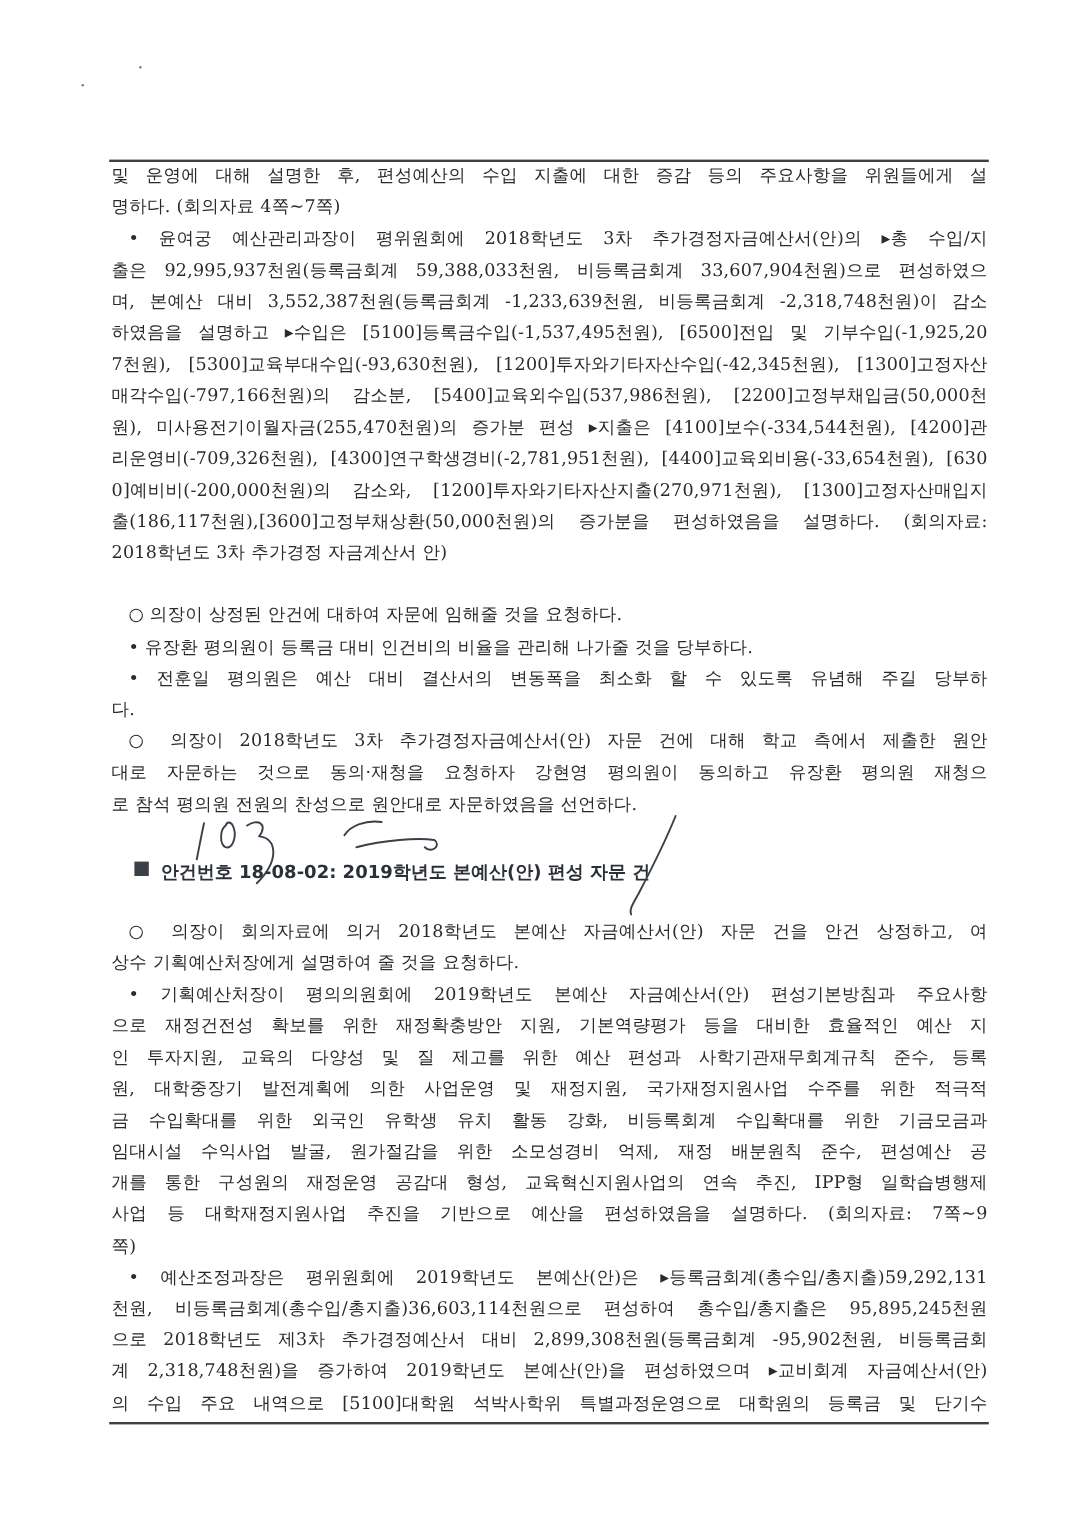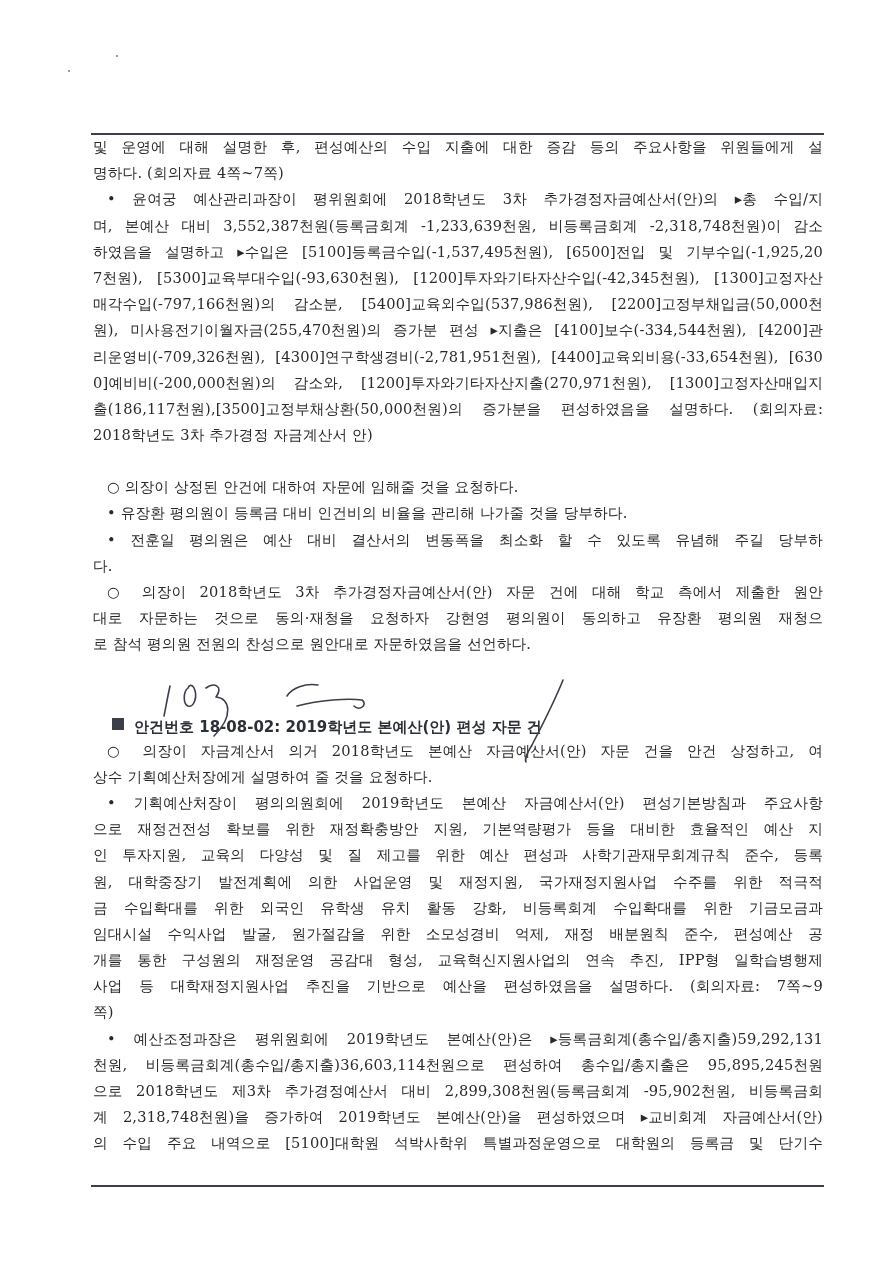--- a/index.html
+++ b/index.html
@@ -94,45 +94,46 @@
   <span class="speck" style="left:116px;top:55px;"></span>
 
   <div class="rule top"></div>
 
   <div class="content">
 
     <div class="line">및 운영에 대해 설명한 후, 편성예산의 수입 지출에 대한 증감 등의 주요사항을 위원들에게 설</div>
     <div class="line last">명하다. (회의자료 4쪽~7쪽)</div>
 
     <div class="line indent">• 윤여궁 예산관리과장이 평위원회에 2018학년도 3차 추가경정자금예산서(안)의 ▸총 수입/지</div>
+    <div class="line">출은 92,995,937천원(등록금회계 59,388,033천원, 비등록금회계 33,607,904천원)으로 편성하였으</div>
     <div class="line">며, 본예산 대비 3,552,387천원(등록금회계 -1,233,639천원, 비등록금회계 -2,318,748천원)이 감소</div>
     <div class="line">하였음을 설명하고 ▸수입은 [5100]등록금수입(-1,537,495천원), [6500]전입 및 기부수입(-1,925,20</div>
     <div class="line">7천원), [5300]교육부대수입(-93,630천원), [1200]투자와기타자산수입(-42,345천원), [1300]고정자산</div>
     <div class="line">매각수입(-797,166천원)의 감소분, [5400]교육외수입(537,986천원), [2200]고정부채입금(50,000천</div>
     <div class="line">원), 미사용전기이월자금(255,470천원)의 증가분 편성 ▸지출은 [4100]보수(-334,544천원), [4200]관</div>
     <div class="line">리운영비(-709,326천원), [4300]연구학생경비(-2,781,951천원), [4400]교육외비용(-33,654천원), [630</div>
     <div class="line">0]예비비(-200,000천원)의 감소와, [1200]투자와기타자산지출(270,971천원), [1300]고정자산매입지</div>
-    <div class="line">출(186,117천원),[3500]고정부채상환(50,000천원)의 증가분을 편성하였음을 설명하다. (회의자료:</div>
+    <div class="line">출(186,117천원),[3600]고정부채상환(50,000천원)의 증가분을 편성하였음을 설명하다. (회의자료:</div>
     <div class="line last">2018학년도 3차 추가경정 자금계산서 안)</div>
 
     <div class="gap"></div>
 
     <div class="line indent last">○ 의장이 상정된 안건에 대하여 자문에 임해줄 것을 요청하다.</div>
     <div class="line indent last">• 유장환 평의원이 등록금 대비 인건비의 비율을 관리해 나가줄 것을 당부하다.</div>
     <div class="line indent">• 전훈일 평의원은 예산 대비 결산서의 변동폭을 최소화 할 수 있도록 유념해 주길 당부하</div>
     <div class="line last">다.</div>
 
     <div class="line indent">○ 의장이 2018학년도 3차 추가경정자금예산서(안) 자문 건에 대해 학교 측에서 제출한 원안</div>
     <div class="line">대로 자문하는 것으로 동의·재청을 요청하자 강현영 평의원이 동의하고 유장환 평의원 재청으</div>
     <div class="line last">로 참석 평의원 전원의 찬성으로 원안대로 자문하였음을 선언하다.</div>
 
     <div style="height:70px"></div>
     <div class="gap-sm"></div>
 
-    <div class="line indent">○ 의장이 자금계산서 의거 2018학년도 본예산 자금예산서(안) 자문 건을 안건 상정하고, 여</div>
+    <div class="line indent">○ 의장이 회의자료에 의거 2018학년도 본예산 자금예산서(안) 자문 건을 안건 상정하고, 여</div>
     <div class="line last">상수 기획예산처장에게 설명하여 줄 것을 요청하다.</div>
 
     <div class="line indent">• 기획예산처장이 평의의원회에 2019학년도 본예산 자금예산서(안) 편성기본방침과 주요사항</div>
     <div class="line">으로 재정건전성 확보를 위한 재정확충방안 지원, 기본역량평가 등을 대비한 효율적인 예산 지</div>
     <div class="line">인 투자지원, 교육의 다양성 및 질 제고를 위한 예산 편성과 사학기관재무회계규칙 준수, 등록</div>
     <div class="line">원, 대학중장기 발전계획에 의한 사업운영 및 재정지원, 국가재정지원사업 수주를 위한 적극적</div>
     <div class="line">금 수입확대를 위한 외국인 유학생 유치 활동 강화, 비등록회계 수입확대를 위한 기금모금과</div>
     <div class="line">임대시설 수익사업 발굴, 원가절감을 위한 소모성경비 억제, 재정 배분원칙 준수, 편성예산 공</div>
     <div class="line">개를 통한 구성원의 재정운영 공감대 형성, 교육혁신지원사업의 연속 추진, IPP형 일학습병행제</div>
     <div class="line">사업 등 대학재정지원사업 추진을 기반으로 예산을 편성하였음을 설명하다. (회의자료: 7쪽~9</div>

